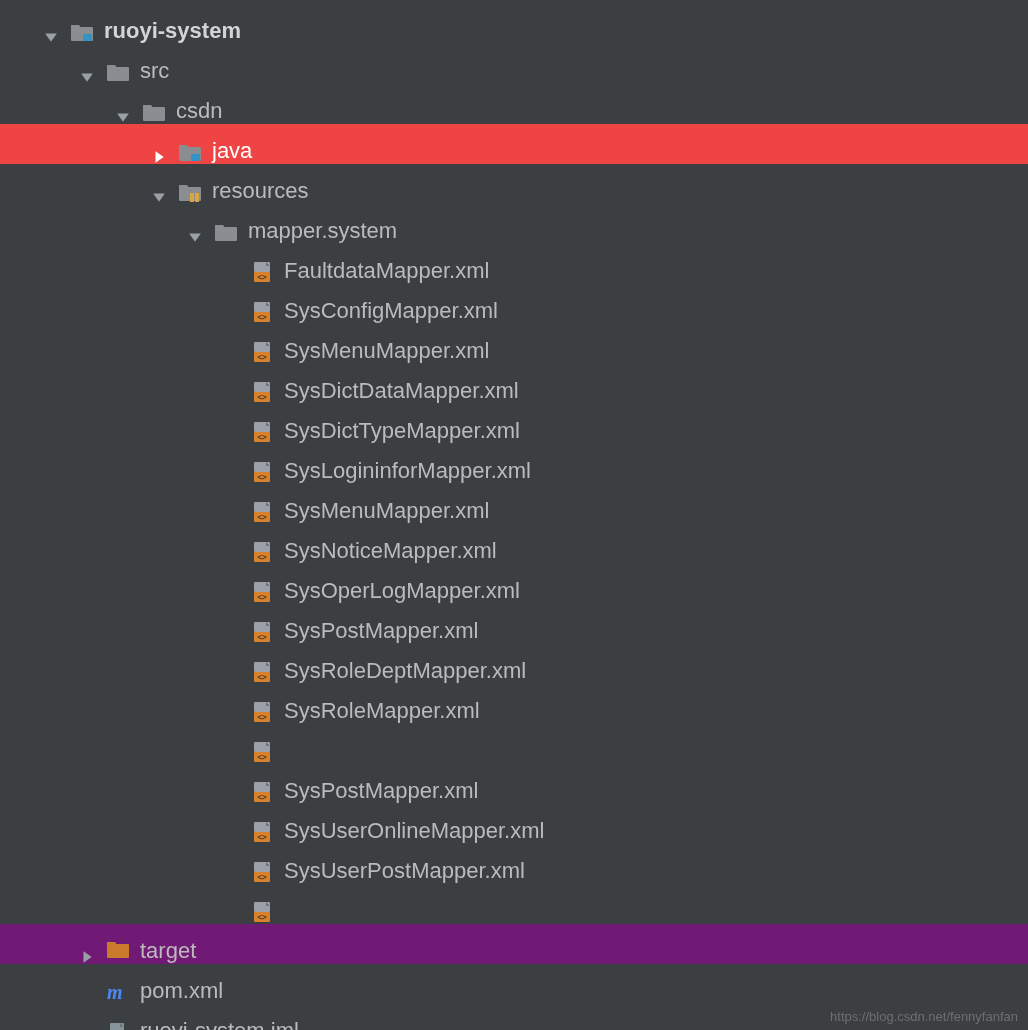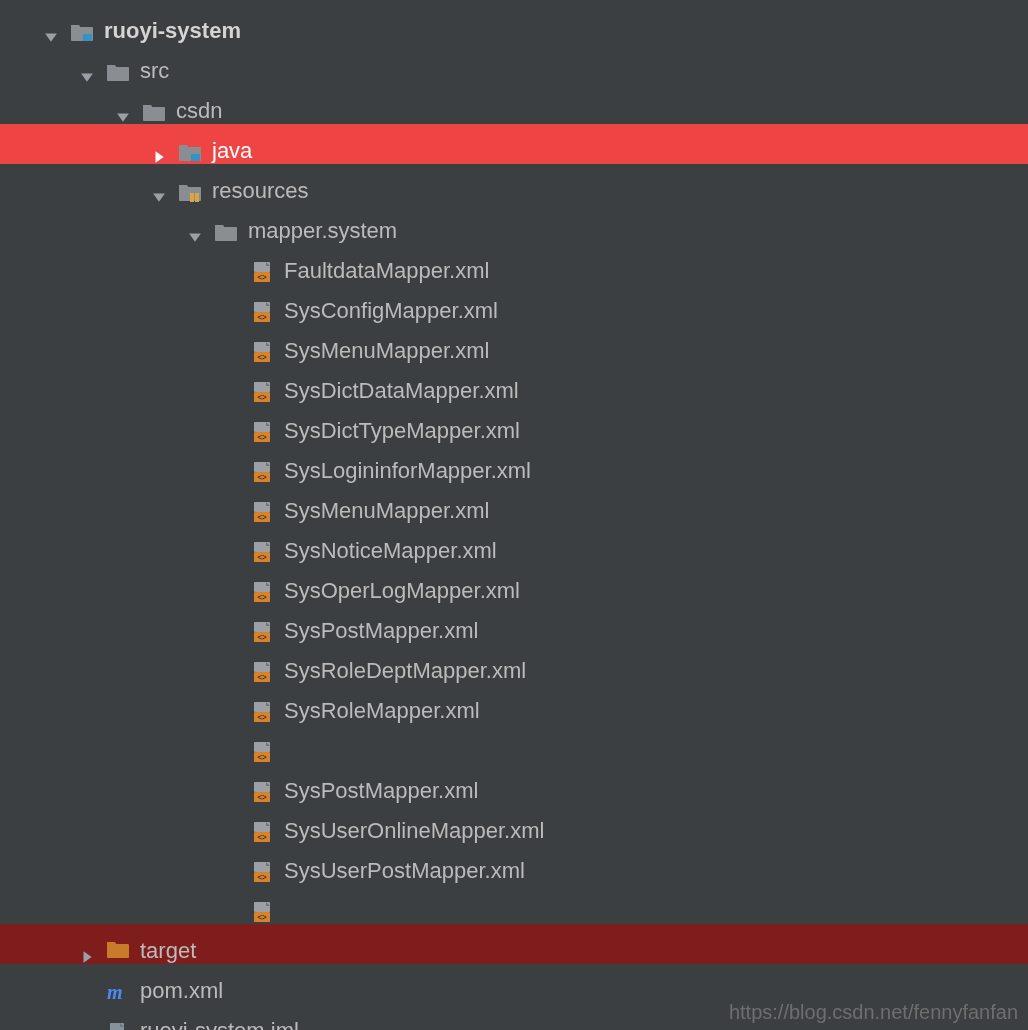--- a/index.html
+++ b/index.html
@@ -1,27 +1,27 @@
 <!DOCTYPE html>
 <html><head>
 <meta charset="utf-8">
 <style>
   html,body{margin:0;padding:0;width:1028px;height:1030px;background:#3C3F41;font-family:"Segoe UI",Arial,sans-serif;font-size:22px;color:#BBBBBB;overflow:hidden}
   .tree{position:relative;width:100%;height:100%;padding-top:4px}
   .row{display:flex;align-items:flex-end;height:40px;white-space:nowrap}
   .row.selected{background:#ef4444;color:#FFFFFF}
-  .row.excluded{background:#7f1d1d}
+  .row.excluded{background:#701a75}
   .indent{display:inline-block}
   .arrow{width:14px;height:14px;display:inline-block;flex:0 0 14px}
   .arrow svg{display:block}
   .arrow-gap{width:14px;display:inline-block;flex:0 0 14px}
   .icon{width:24px;height:24px;display:inline-flex;align-items:center;justify-content:center;margin:0 8px 0 12px;flex:0 0 24px}
   .label{padding-left:2px}
   .bold{font-weight:600;color:#D4D4D4}
-  .watermark{position:absolute;right:10px;bottom:6px;font-size:20px;color:#6E6E6E}
+  .watermark{position:absolute;right:10px;bottom:6px;font-size:13px;color:#6E6E6E}
   
   .folder-body{fill:#8A8E92}
   .folder-tab{fill:#8A8E92}
   .folder-orange .folder-body{fill:#C97A2B}
   .folder-orange .folder-tab{fill:#C97A2B}
 </style>
 </head>
 <body>
 
 <div class="tree" id="tree">

